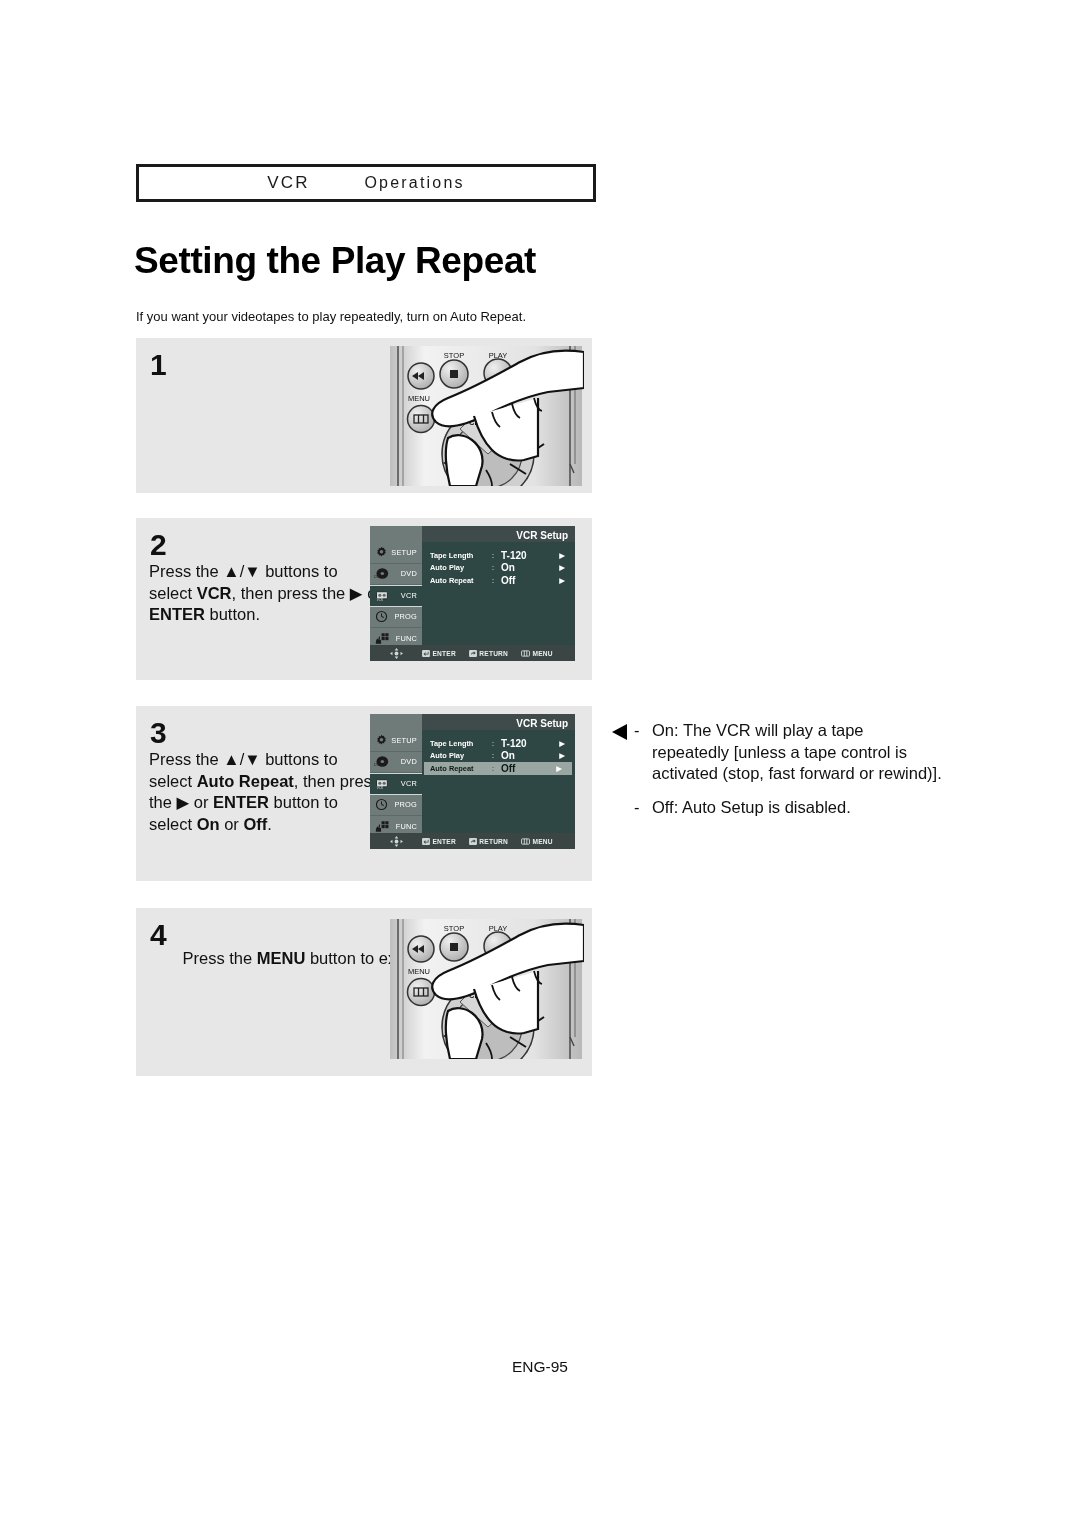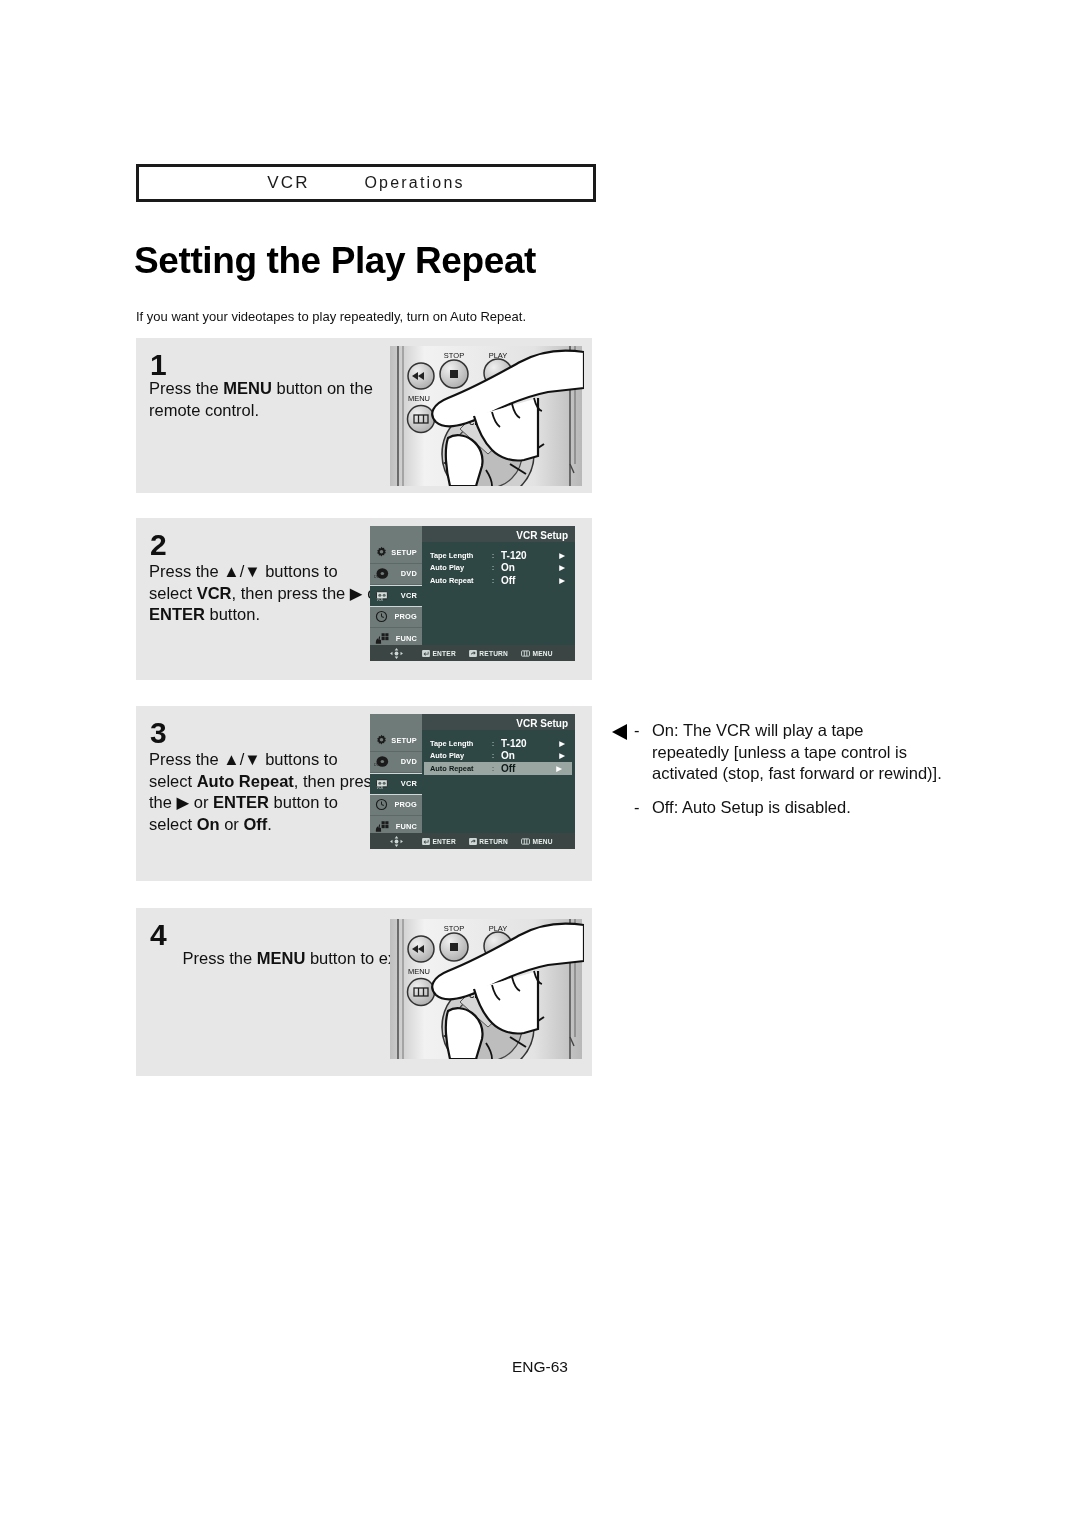--- a/index.html
+++ b/index.html
@@ -173,21 +173,21 @@
   }
   .osd-tab-icon {
     width: 17px;
     margin-left: 3px;
     display: flex;
     align-items: center;
     justify-content: center;
   }
   .osd-tab-label {
     font-size: 7.4px;
-    font-weight: bold;
+    font-weight: normal;
     color: #ffffff;
     flex: 1;
     text-align: right;
     padding-right: 5px;
     letter-spacing: 0.2px;
   }
 
   .osd-content {
     position: absolute;
     left: 52px;
@@ -322,23 +322,20 @@
   <div class="chapter-text">
     <span>VCR</span><span class="sc">&nbsp;</span><span class="sc">Operations</span>
   </div>
 </div>
 
 <div class="page-title">Setting the Play Repeat</div>
 <div class="intro-line">If you want your videotapes to play repeatedly, turn on Auto Repeat.</div>
 
 <div class="panel" id="panel-1">
   <div class="step-num">1</div>
-  <div class="step-body">
-    <span>Press the </span><b>MENU</b><span> button on the remote control.</span>
-  </div>
   <div class="remote-fig">
     <svg width="196" height="140" viewBox="0 0 196 140">
       <defs>
         <linearGradient id="remGrad1" x1="0" y1="0" x2="1" y2="0">
           <stop offset="0" stop-color="#bfbfbf"></stop>
           <stop offset="0.18" stop-color="#f2f2f2"></stop>
           <stop offset="0.75" stop-color="#e3e3e3"></stop>
           <stop offset="1" stop-color="#b8b8b8"></stop>
         </linearGradient>
         <radialGradient id="btnGrad1" cx="0.35" cy="0.3" r="0.8">
@@ -713,13 +710,13 @@
   <div class="ann-item" id="ann-1">
     <span class="ann-dash">-</span>
     <span class="ann-text">On: The VCR will play a tape repeatedly [unless a tape control is activated (stop, fast forward or rewind)].</span>
   </div>
   <div class="ann-item" id="ann-2">
     <span class="ann-dash">-</span>
     <span class="ann-text">Off: Auto Setup is disabled.</span>
   </div>
 </div>
 
-<div class="footer">ENG-63</div>
+<div class="footer">ENG-95</div>
 
 </body></html>

